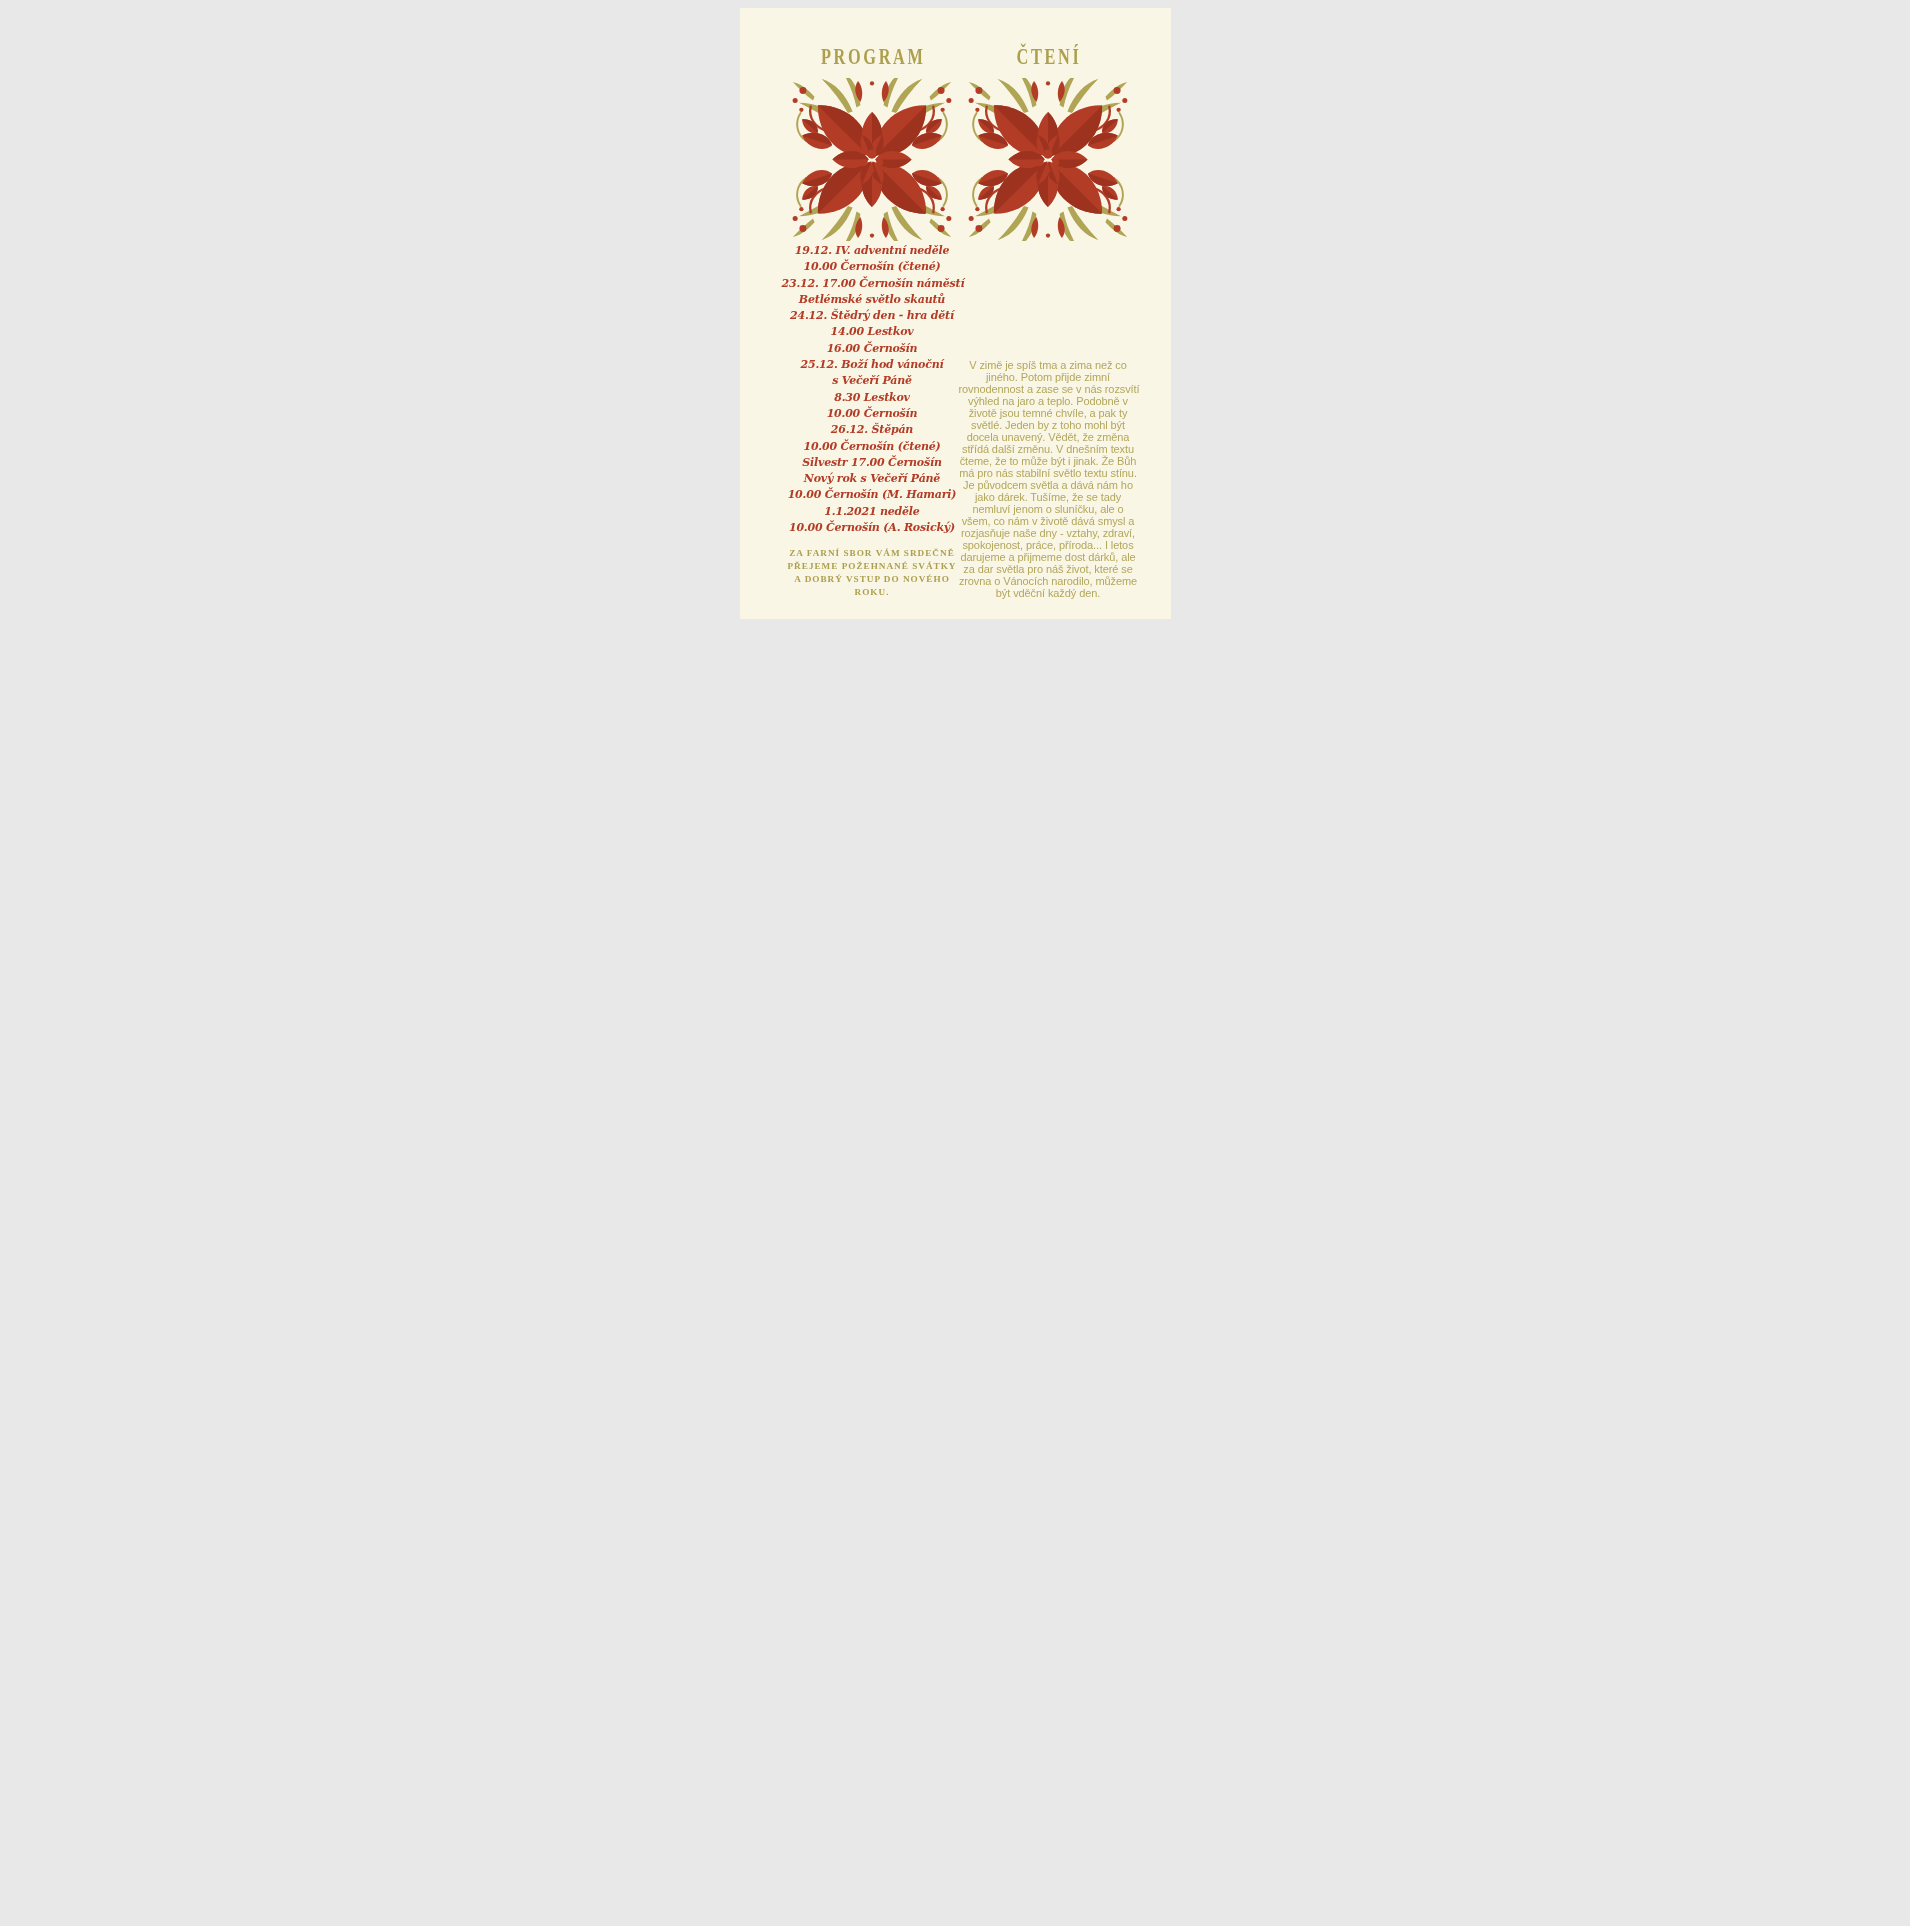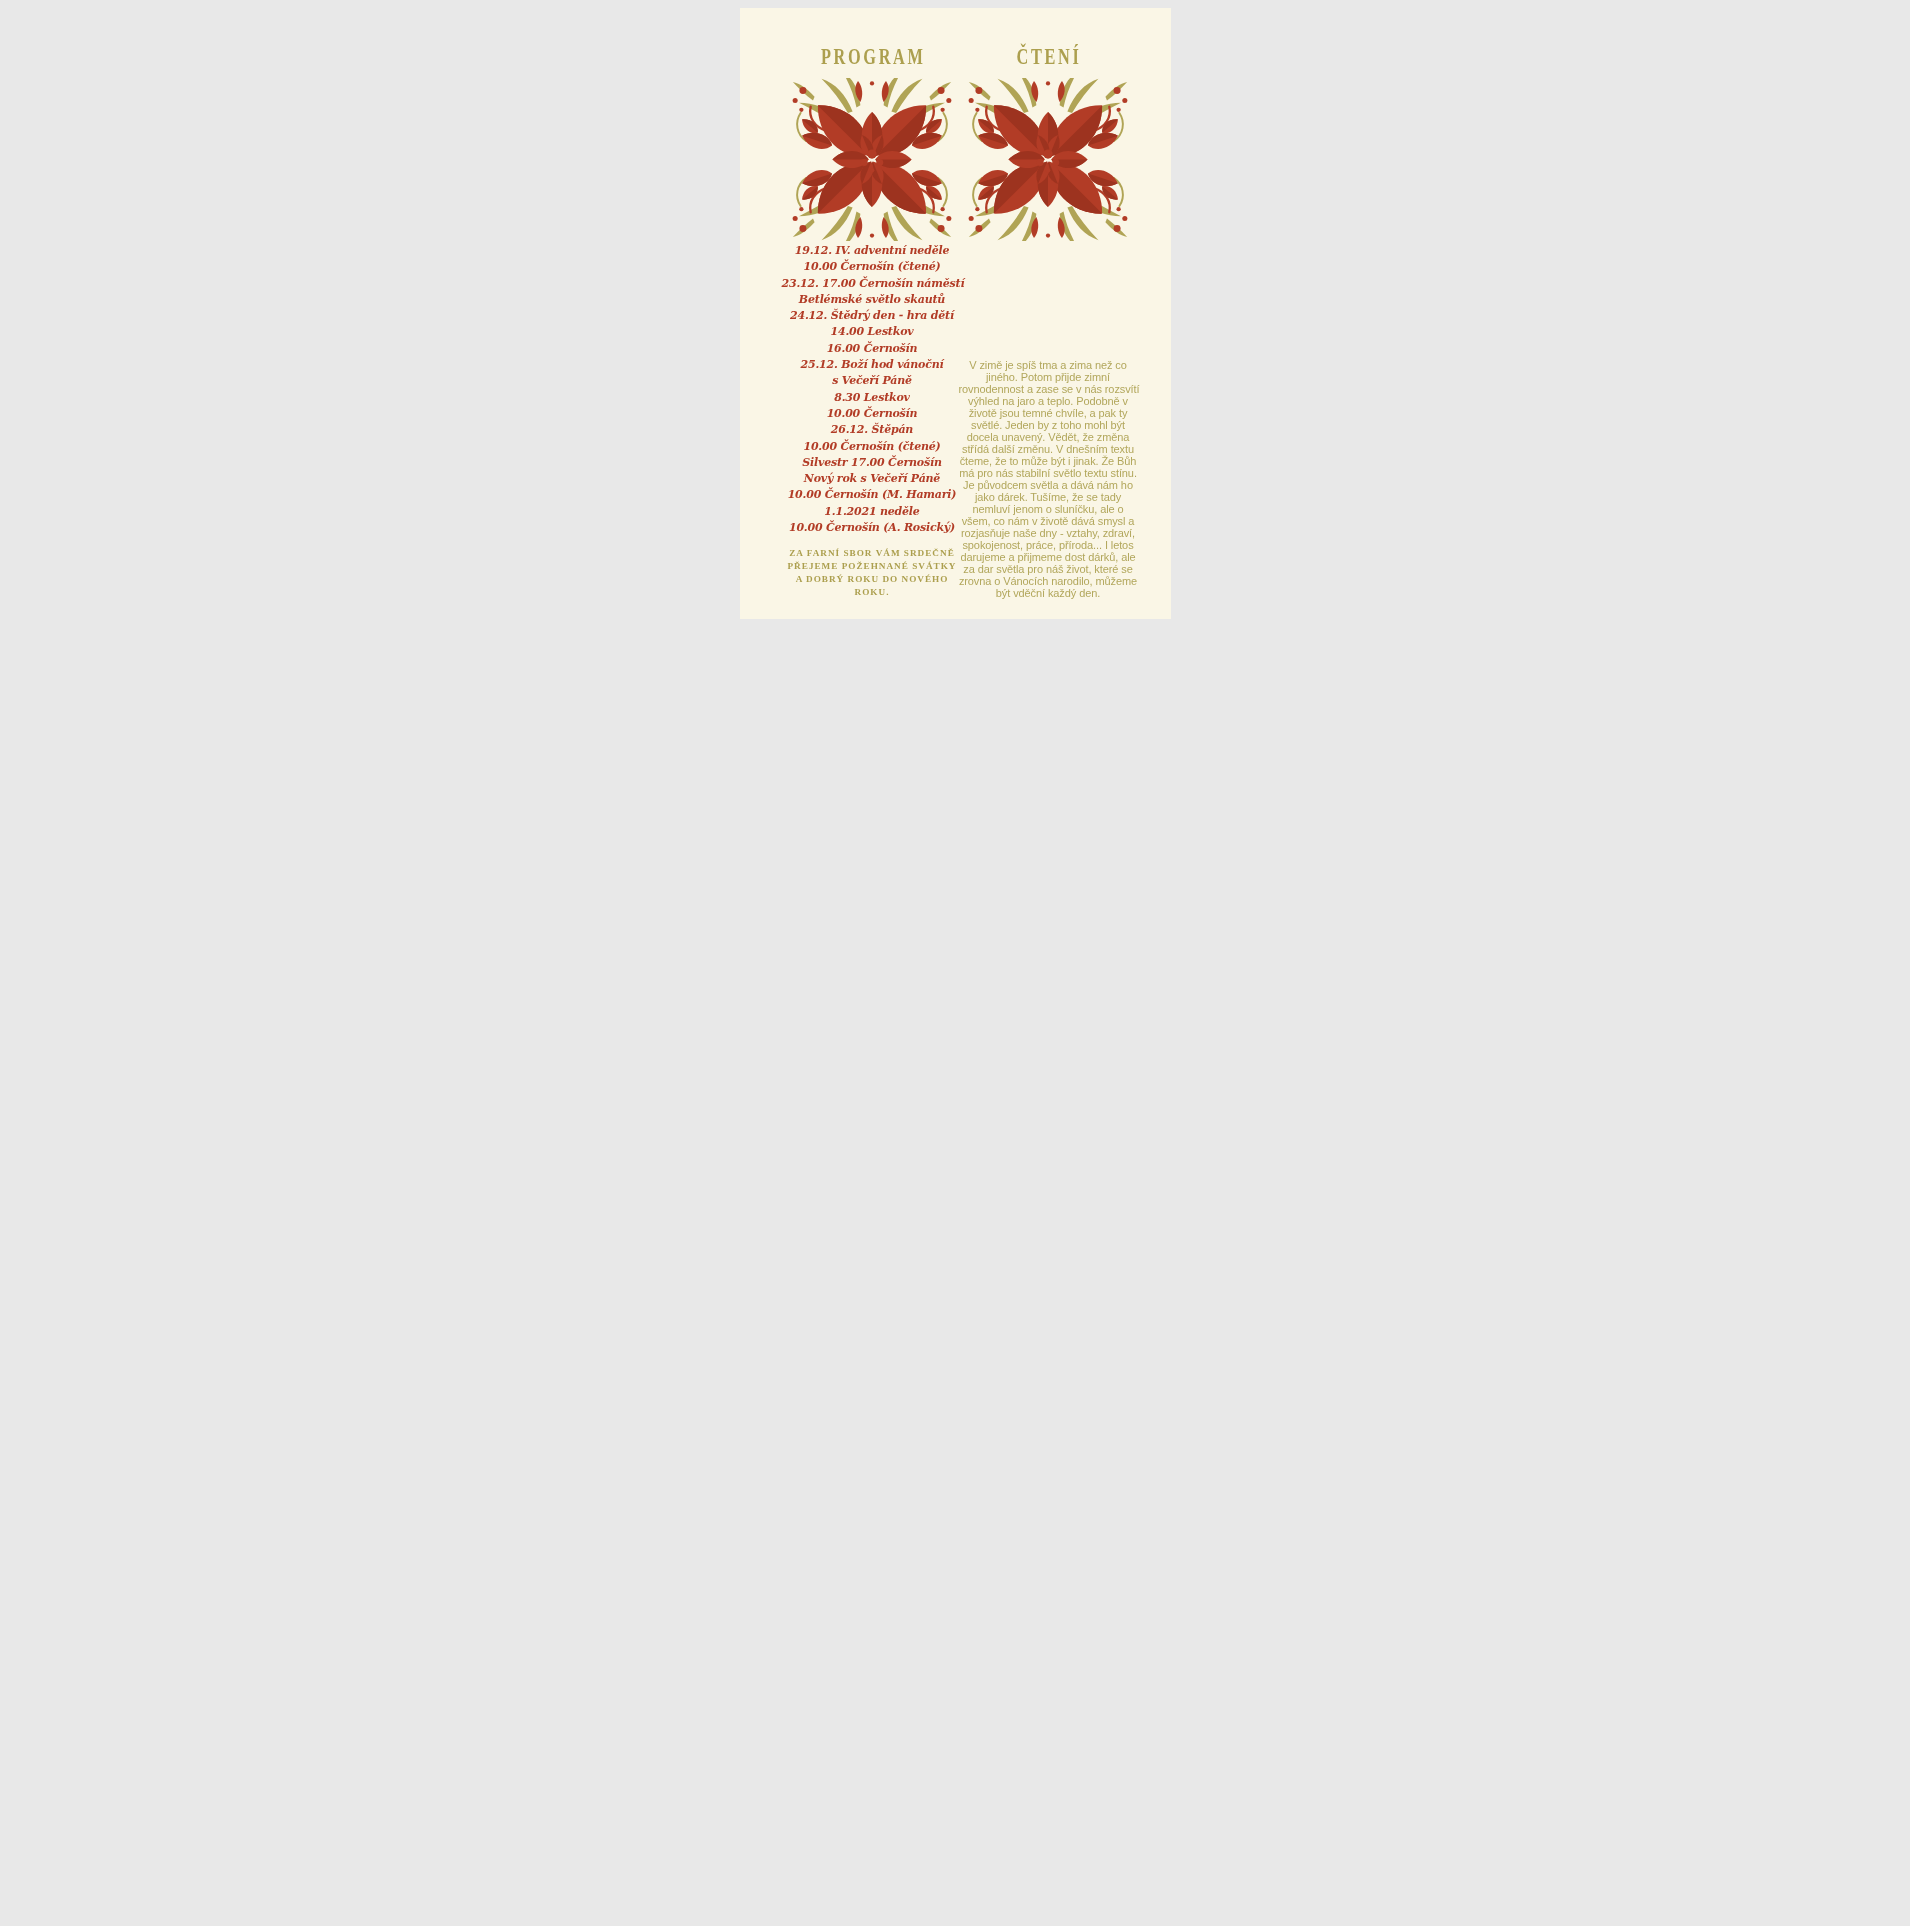--- a/index.html
+++ b/index.html
@@ -128,21 +128,21 @@
         <div class="schedule-line">Silvestr 17.00 Černošín</div>
         <div class="schedule-line">Nový rok s Večeří Páně</div>
         <div class="schedule-line">10.00 Černošín (M. Hamari)</div>
         <div class="schedule-line">1.1.2021 neděle</div>
         <div class="schedule-line">10.00 Černošín (A. Rosický)</div>
       </div>
 
     <div class="farewell">
         <div class="farewell-line">ZA FARNÍ SBOR VÁM SRDEČNĚ</div>
         <div class="farewell-line">PŘEJEME POŽEHNANÉ SVÁTKY</div>
-        <div class="farewell-line">A DOBRÝ ROKU DO NOVÉHO</div>
+        <div class="farewell-line">A DOBRÝ VSTUP DO NOVÉHO</div>
         <div class="farewell-line">ROKU.</div>
       </div>
   </section>
 
   <section class="col right">
     <div class="col-title">
       <span class="condensed">ČTENÍ</span>
     </div>
 
     <svg class="ornament" viewBox="-210 -210 420 420" width="166" height="163" aria-hidden="true">

